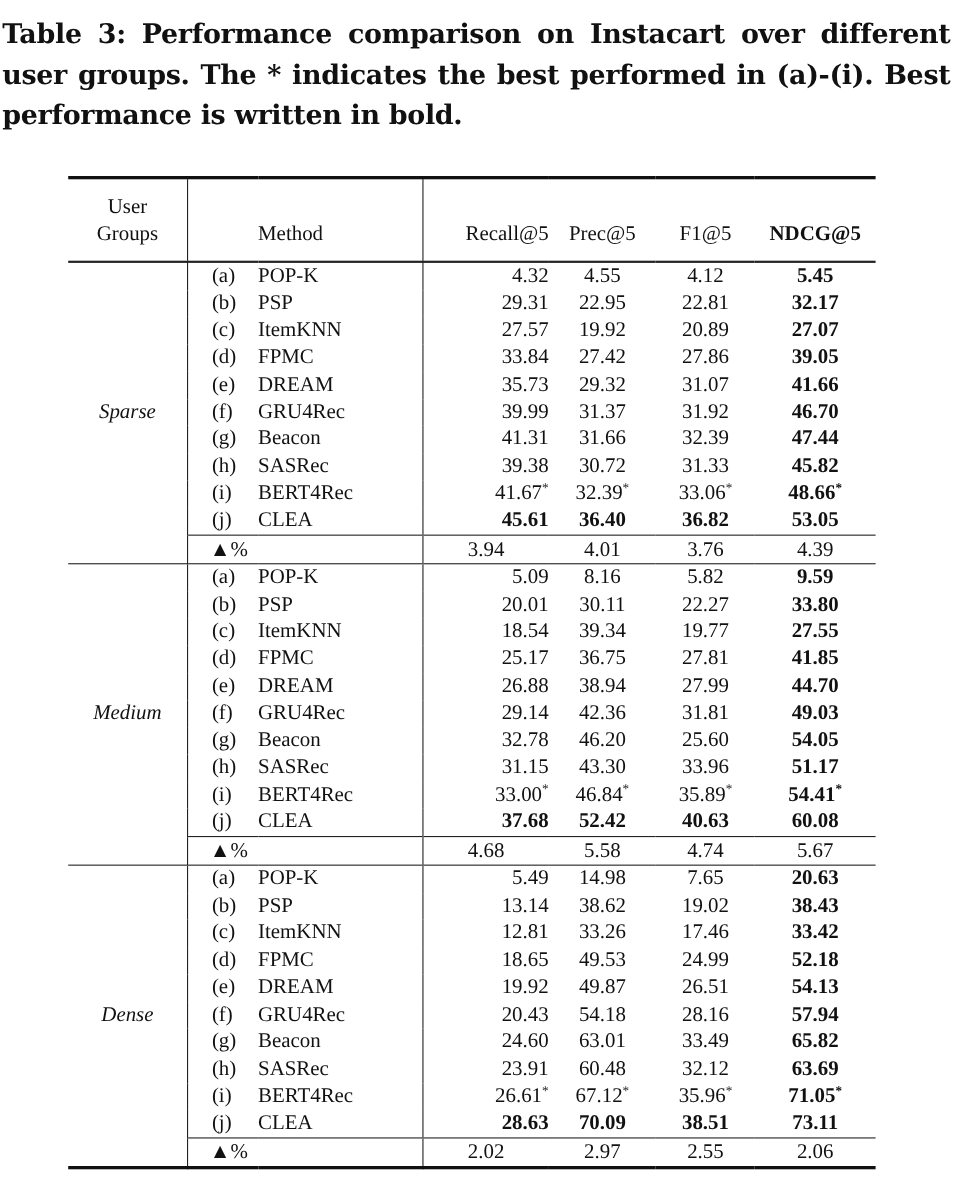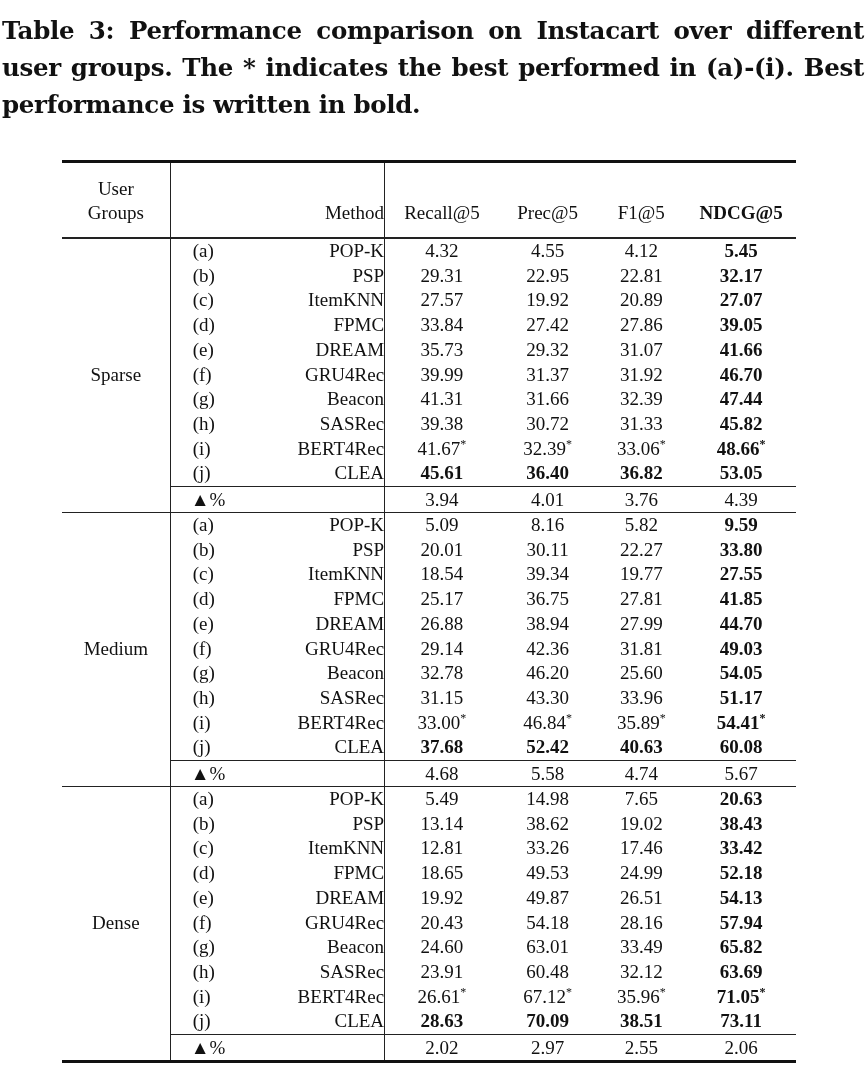--- a/index.html
+++ b/index.html
@@ -15,32 +15,32 @@
   }
   .tbl-wrap { position: absolute; left: 62px; top: 160px; width: 734px; }
   table { border-collapse: collapse; width: 734px; font-size: 19px; }
   td, th { padding: 0; font-weight: normal; white-space: nowrap; }
   .top-rule { border-top: 3px solid #111; }
   .bot-rule { border-bottom: 3px solid #111; }
   thead th { height: 62px; vertical-align: bottom; padding-bottom: 12px; line-height: 24px; }
   thead tr { border-bottom: 2px solid #222; }
   .c-group { width: 108px; text-align: center; }
   .c-id { width: 42px; text-align: left; padding-left: 22px !important; border-left: 1.3px solid #222; }
-  .c-method { width: 150px; text-align: right; border-right: 1.3px solid #222; }
+  .c-method { width: 150px; text-align: left; border-right: 1.3px solid #222; }
   .c-val { text-align: center; }
-  .col-recall { width: 114px; }
+  .col-recall { width: 114px; text-align: right; }
   .col-prec { width: 98px; }
   .col-f1 { width: 90px; }
   .col-ndcg { width: 110px; font-weight: bold; }
   tbody tr.row td { height: 24.7px; line-height: 24.7px; }
   tr.delta td { height: 25px; line-height: 25px; border-top: 1.5px solid #222; }
   tr.group-start td.rule-cell { border-top: 1.5px solid #222; }
   .bold { font-weight: bold; margin-top: 40px; }
   sup { font-size: 12px; line-height: 0; vertical-align: 7px; }
-  .grp-label { vertical-align: middle; }
+  .grp-label { vertical-align: middle; font-style: italic; }
   .delta-id { padding-left: 20px !important; }
 </style>
 </head>
 <body>
 
 <div class="caption">Table 3: Performance comparison on Instacart over different user groups. The * indicates the best performed in (a)-(i). Best performance is written in bold.</div>
 
 <div class="tbl-wrap">
   <table>
     <thead>

